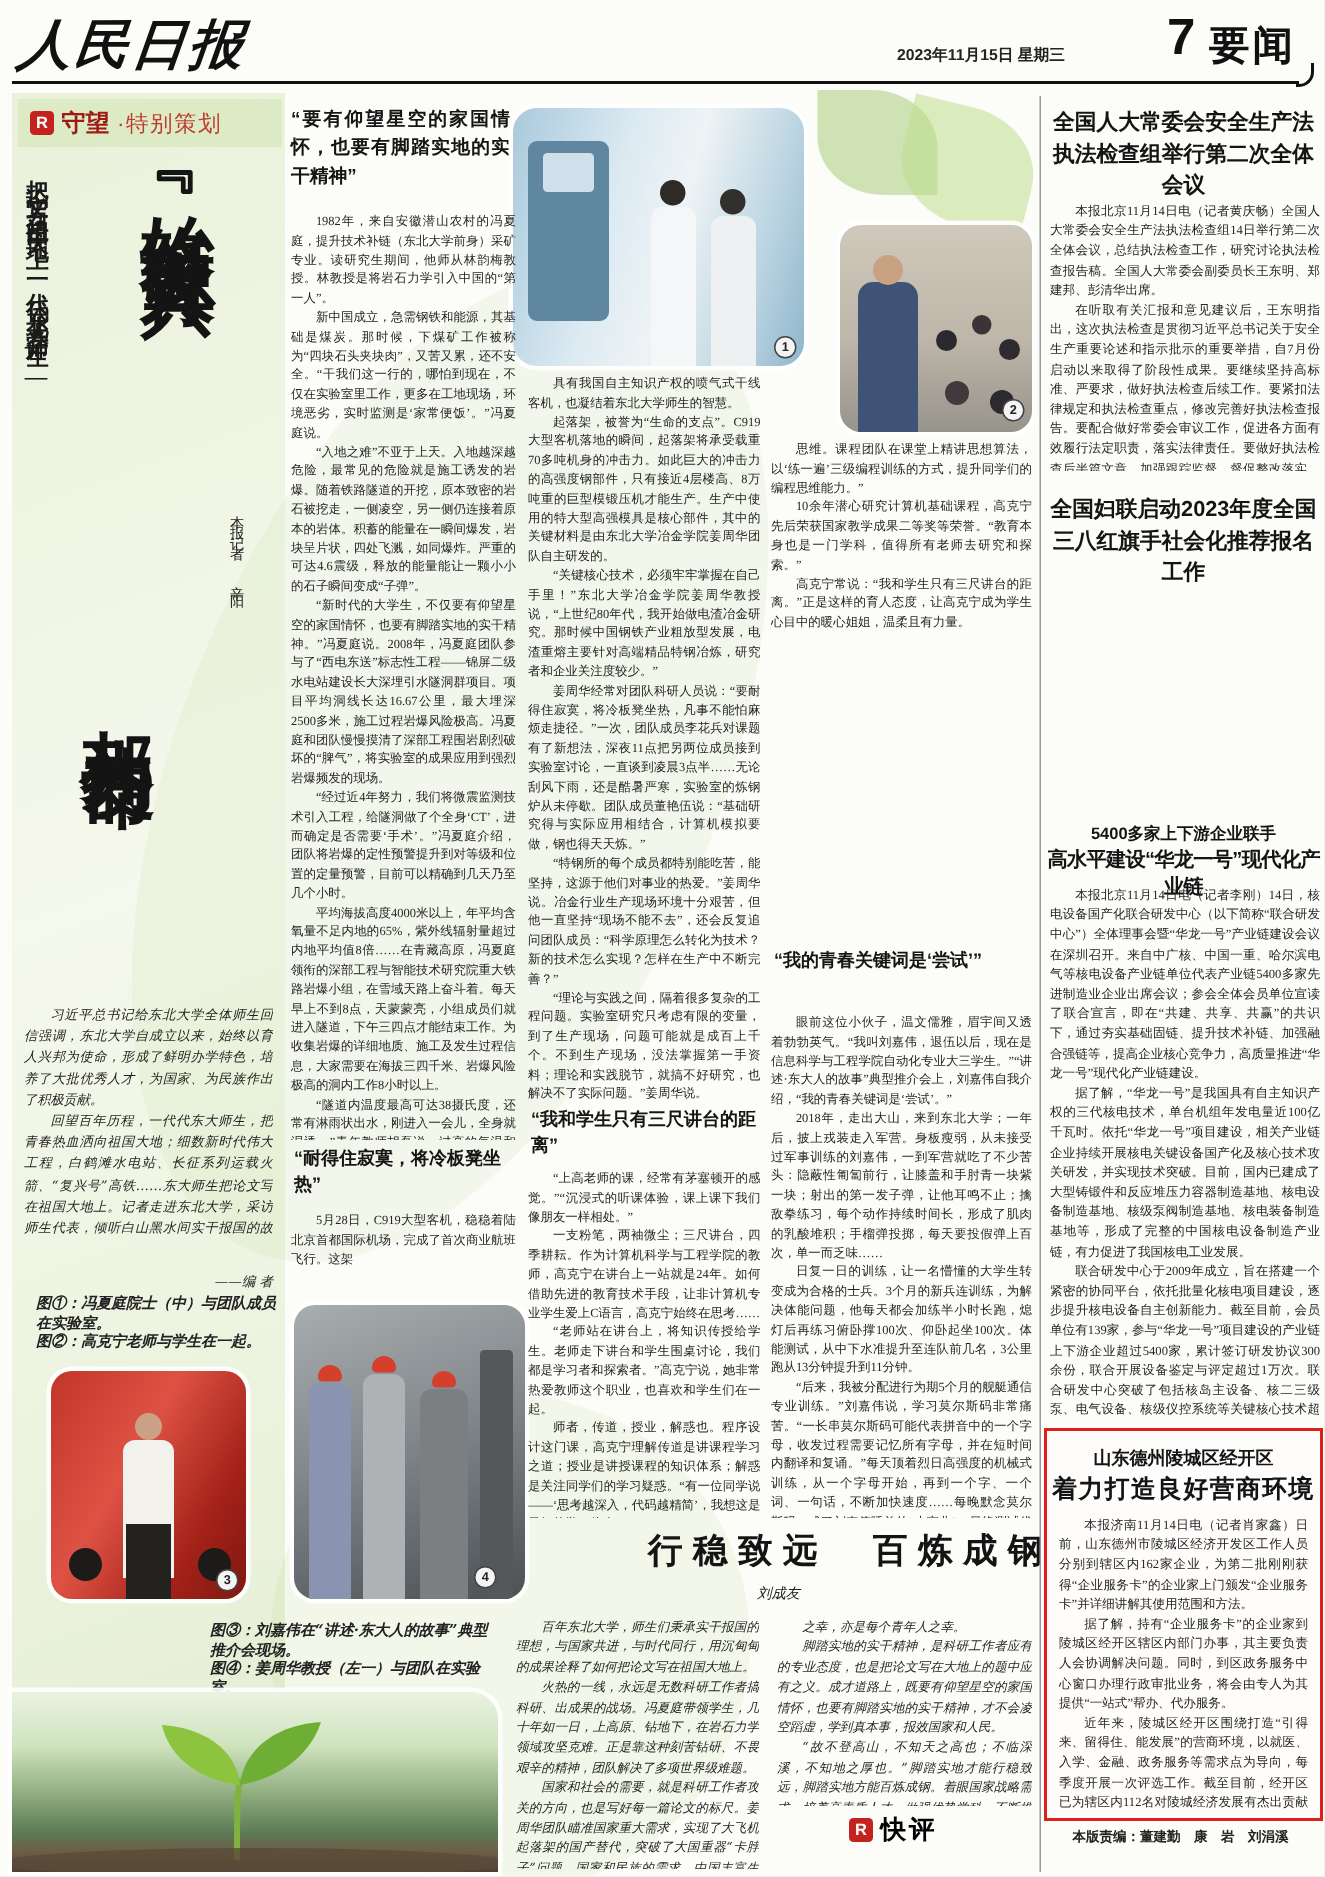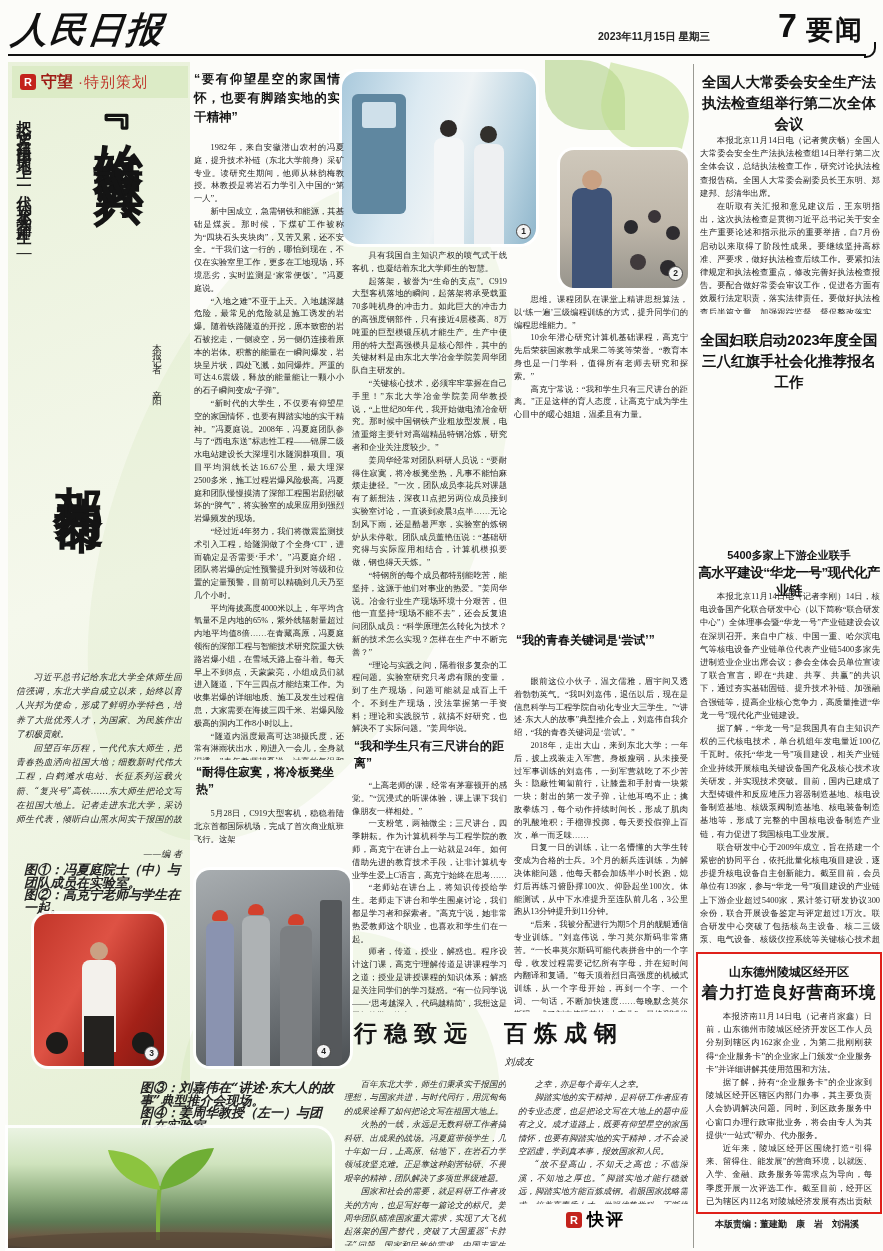--- a/index.html
+++ b/index.html
@@ -30,21 +30,21 @@
         font-family:"Liberation Serif",serif;}
   .bigtitle{font-size:50px;font-weight:900;color:#141414;letter-spacing:6px;
             font-family:"Liberation Sans",sans-serif;}
   .vbyline{font-size:9.5px;color:#222;letter-spacing:7px;}
   .ednote{font-family:"DejaVu Serif",serif;font-style:italic;font-size:8.8px;
           line-height:14.2px;color:#1f1f1f;text-align:justify;overflow:hidden;}
   .ednote p{margin:0;text-indent:2em;}
   .edsig{font-family:"DejaVu Serif",serif;font-style:italic;font-size:9px;color:#1f1f1f;
          text-align:right;}
   .caption{font-family:"DejaVu Serif",serif;font-style:italic;font-weight:bold;
-           font-size:13px;line-height:12.5px;color:#222;}
+           font-size:10px;line-height:12.5px;color:#222;}
   .caption p{margin:0;}
   .credit{text-align:center;}
   
   .qhead{font-size:12.5px;line-height:19px;font-weight:900;color:#151515;text-align:justify;}
   .fsub{font-size:12px;line-height:17px;font-weight:900;color:#151515;}
   .body-text{font-size:8.3px;line-height:12.8px;color:#242424;text-align:justify;
              overflow:hidden;font-family:"Liberation Serif",serif;}
   .body-text p{margin:0;text-indent:2em;}
   
   .photo{border-radius:14px;overflow:hidden;box-shadow:0 0 0 3px rgba(255,255,255,.9);}
@@ -53,21 +53,21 @@
           font-weight:bold;}
   .ph1{background:linear-gradient(105deg,#a9c9dc 0%,#dceaf2 35%,#eef3f5 55%,#bcd5e2 80%,#8fb6cc 100%);}
   .ph2{background:linear-gradient(180deg,#cfc8bb 0%,#beb6a9 55%,#97948c 100%);}
   .ph3{background:linear-gradient(120deg,#c23529 0%,#de5244 40%,#a32118 75%,#7e1812 100%);}
   .ph4{background:linear-gradient(160deg,#a8adb0 0%,#83888c 45%,#5f6468 80%,#4c5053 100%);}
   .ph5{background:linear-gradient(180deg,#eaf3e2 0%,#cfe3bd 30%,#93b183 55%,#5d7b55 78%,#6d5a45 90%,#4c4033 100%);}
   .fig{position:absolute;border-radius:8px 8px 0 0;}
   .head{position:absolute;border-radius:50%;}
   .helmet{position:absolute;width:16px;height:11px;border-radius:8px 8px 3px 3px;background:#d4402c;}
   
-  .ctitle{font-size:23px;font-weight:900;letter-spacing:7px;color:#141414;text-align:left;}
+  .ctitle{font-size:23px;font-weight:900;letter-spacing:7px;color:#141414;text-align:center;margin-left:48px;}
   .cbyline{font-size:9.5px;font-style:italic;font-family:"DejaVu Serif",serif;text-align:center;color:#222;}
   .ctext{font-family:"DejaVu Serif",serif;font-style:italic;font-size:8.4px;line-height:13.4px;
          color:#1f1f1f;text-align:justify;overflow:hidden;}
   .ctext p{margin:0;text-indent:2em;}
   .ctag{display:flex;align-items:center;gap:5px;}
   .ctag-label{font-size:17px;font-weight:900;color:#000000;letter-spacing:2px;}
   
   .vrule{width:1px;background:#9a9a93;}
   .rtitle{font-size:14.5px;line-height:21px;font-weight:900;color:#141414;text-align:center;}
   .rkicker{font-size:11px;font-weight:900;color:#141414;text-align:center;}

